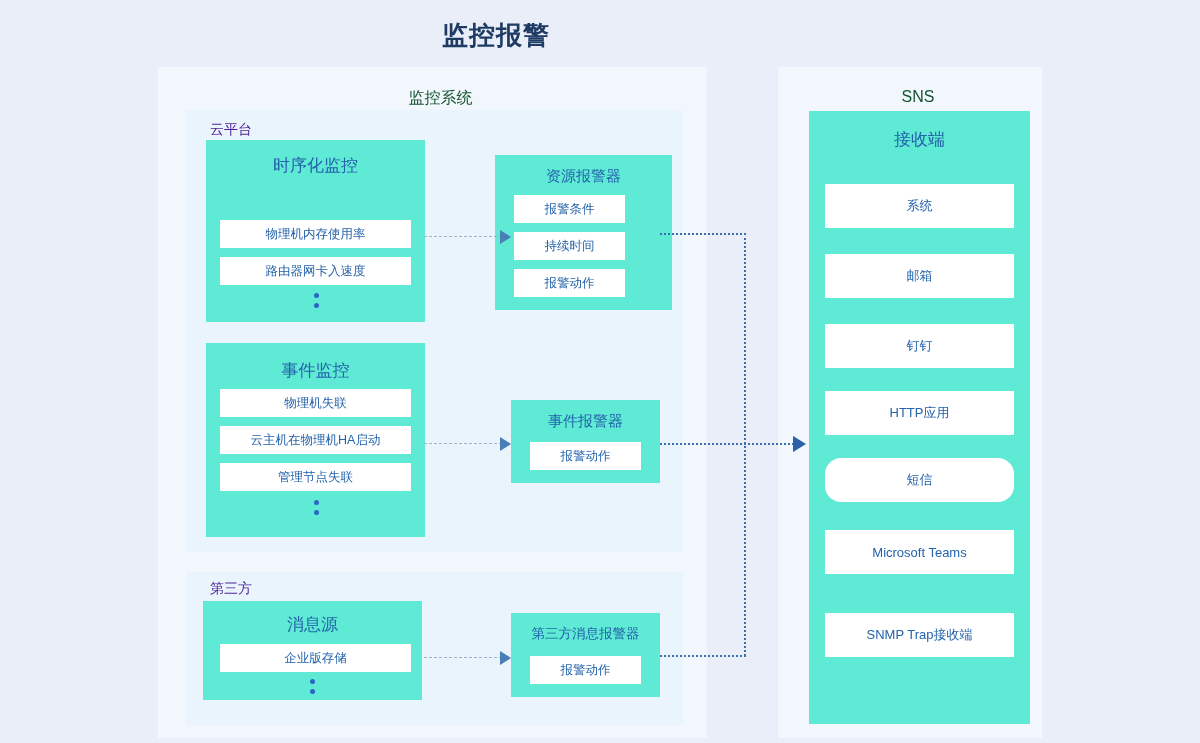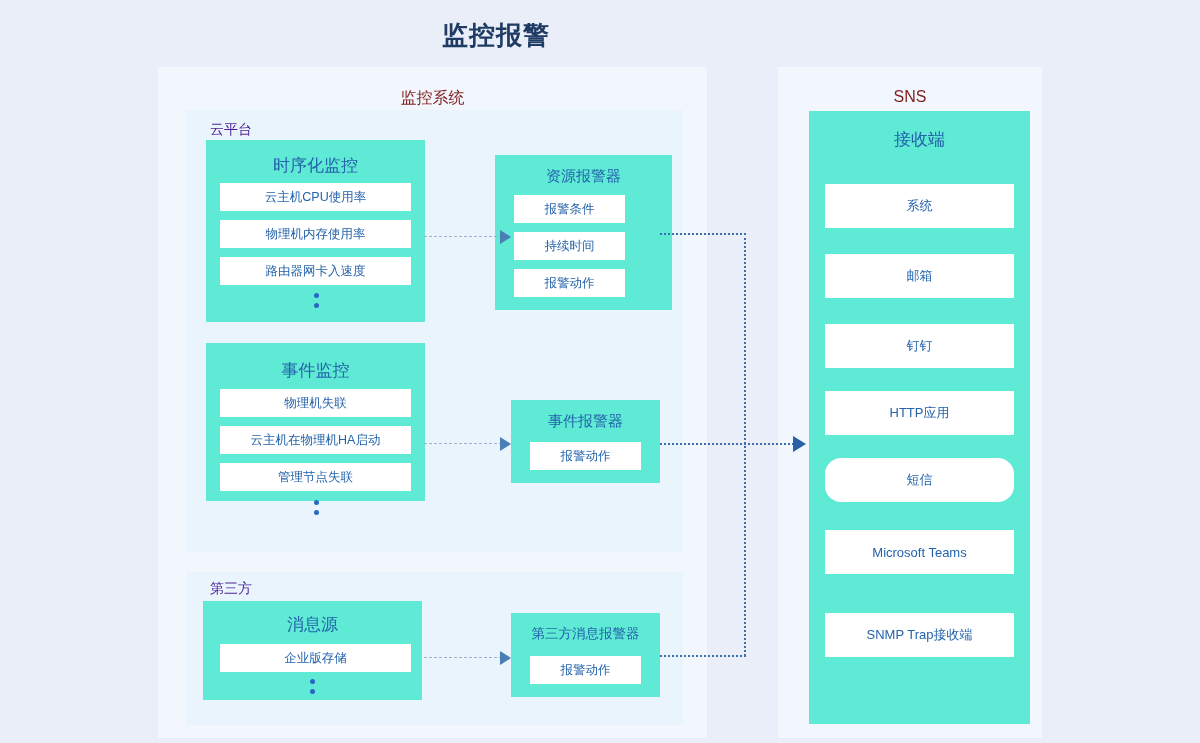--- a/index.html
+++ b/index.html
@@ -19,23 +19,23 @@
     font-size:26px;font-weight:bold;color:#1f3b63;
     letter-spacing:1px;
   }
 
   
   .panel{
     position:absolute;
     background:#f2f7fd;
   }
   .panel-title{
-    position:absolute;left:0;width:100%;
+    position:absolute;left:8px;width:100%;
     text-align:center;
-    font-size:16px;color:#7f1d1d;
+    font-size:16px;color:#14532d;
   }
 
   
   .group{
     position:absolute;
     background:#e9f4fd;
   }
   .group-label{
     position:absolute;
     font-size:14px;color:#4c1d95;text-align:center;
@@ -106,30 +106,29 @@
   <div class="panel" style="left:158px;top:67px;width:549px;height:671px;">
     <div class="panel-title" style="top:21px;">监控系统</div>
   </div>
 
   <div class="group" style="left:186px;top:110px;width:497px;height:442px;">
     <div class="group-label" style="left:24px;top:11px;">云平台</div>
   </div>
 
   <div class="card" style="left:206px;top:140px;width:219px;height:182px;">
     <div class="card-title" style="top:14px;">时序化监控</div>
-    <div class="chip" style="left:14px;top:43px;width:191px;height:28px;">云主机CPU使用率</div>
     <div class="chip" style="left:14px;top:80px;width:191px;height:28px;">物理机内存使用率</div>
     <div class="chip" style="left:14px;top:117px;width:191px;height:28px;">路由器网卡入速度</div>
     <div class="dots" style="left:105px;top:153px;">
       <i></i>
         <i></i>
     </div>
   </div>
 
-  <div class="card" style="left:206px;top:343px;width:219px;height:158px;">
+  <div class="card" style="left:206px;top:343px;width:219px;height:194px;">
     <div class="card-title" style="top:16px;">事件监控</div>
     <div class="chip" style="left:14px;top:46px;width:191px;height:28px;">物理机失联</div>
     <div class="chip" style="left:14px;top:83px;width:191px;height:28px;">云主机在物理机HA启动</div>
     <div class="chip" style="left:14px;top:120px;width:191px;height:28px;">管理节点失联</div>
     <div class="dots" style="left:105px;top:157px;">
       <i></i>
         <i></i>
     </div>
   </div>
 

